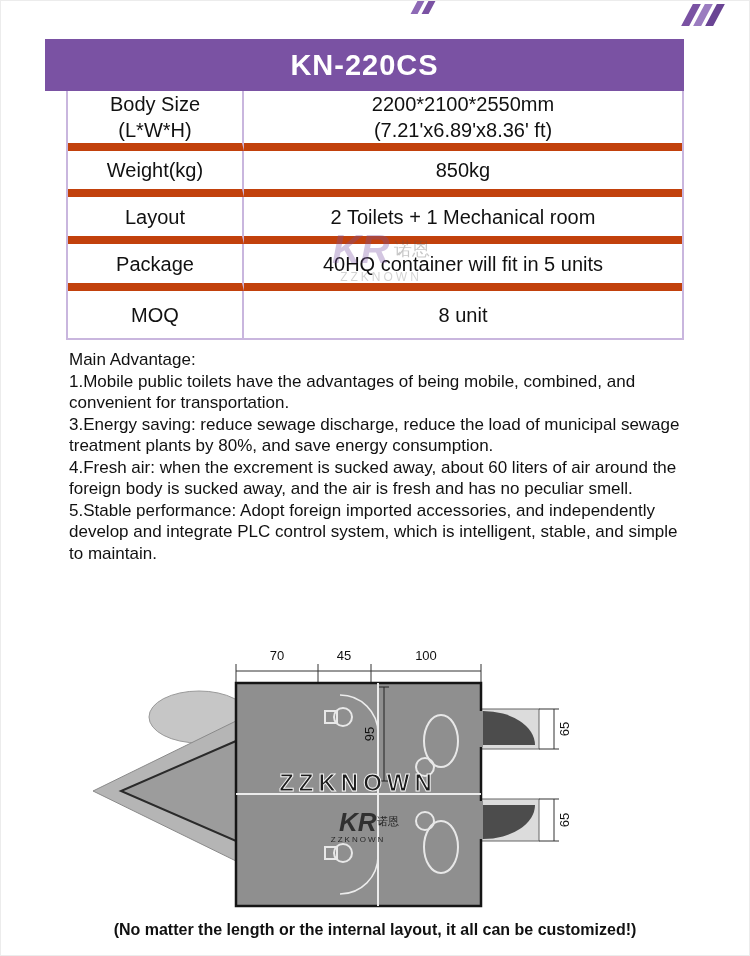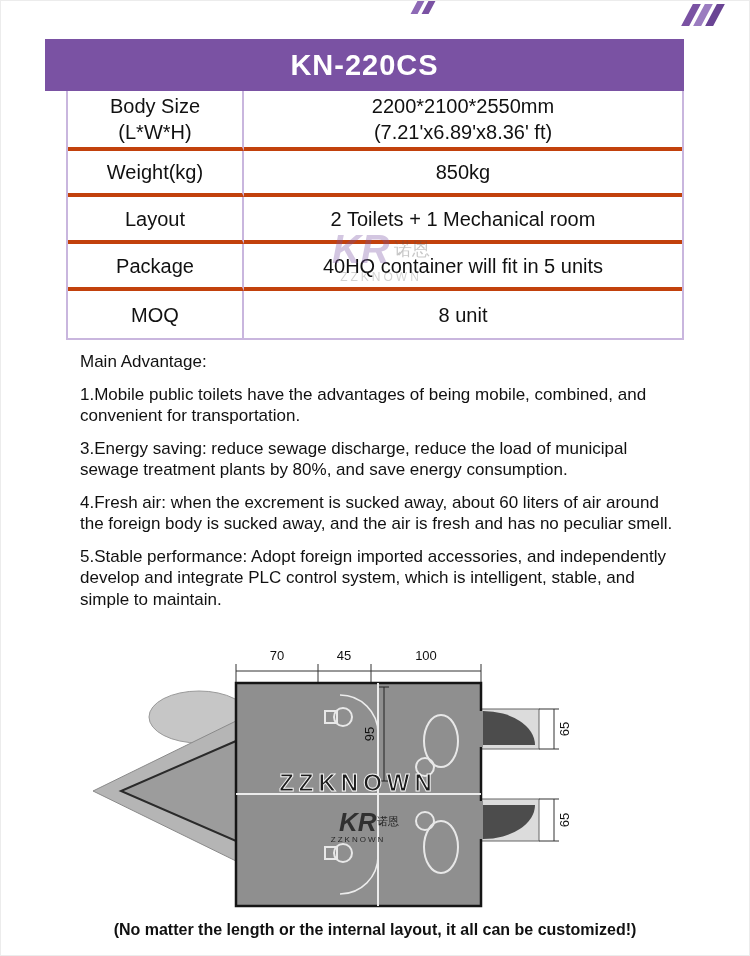--- a/index.html
+++ b/index.html
@@ -18,27 +18,27 @@
   }
   
   .spec-table{
     margin:0 65px;display:grid;grid-template-columns:176px 1fr;
     grid-template-rows:60px 46px 47px 47px 47px;
     border:2px solid #c9b6de;border-top:none;box-sizing:border-box;
   }
   .cell{
     display:flex;flex-direction:column;align-items:center;justify-content:center;
     font-size:20px;line-height:1.3;text-align:center;
-    border-bottom:4px solid #c2410c;padding:2px 8px;box-sizing:border-box;color:#111;
+    border-bottom:8px solid #c2410c;padding:2px 8px;box-sizing:border-box;color:#111;
   }
   .cell.label{border-right:2px solid #c9b6de;}
   .cell:nth-last-child(-n+2){border-bottom:none;}
   
   .advantages{margin:9px 62px 0 68px;font-size:17px;line-height:21.5px;color:#111;}
-  .advantages p{margin:11px;}
+  .advantages p{margin:0;}
   
   .diagram{position:absolute;left:80px;top:640px;width:520px;height:276px;}
   .diagram svg text{font-family:"Liberation Sans",sans-serif;fill:#111;}
   
   .table-watermark{
     position:absolute;left:295px;top:228px;width:170px;text-align:center;
     opacity:0.32;pointer-events:none;line-height:1;
   }
   .table-watermark .logo{font-size:40px;font-weight:bold;font-style:italic;color:#7a52a3;}
   .table-watermark .logo-cn{font-size:18px;color:#555;vertical-align:8px;}

